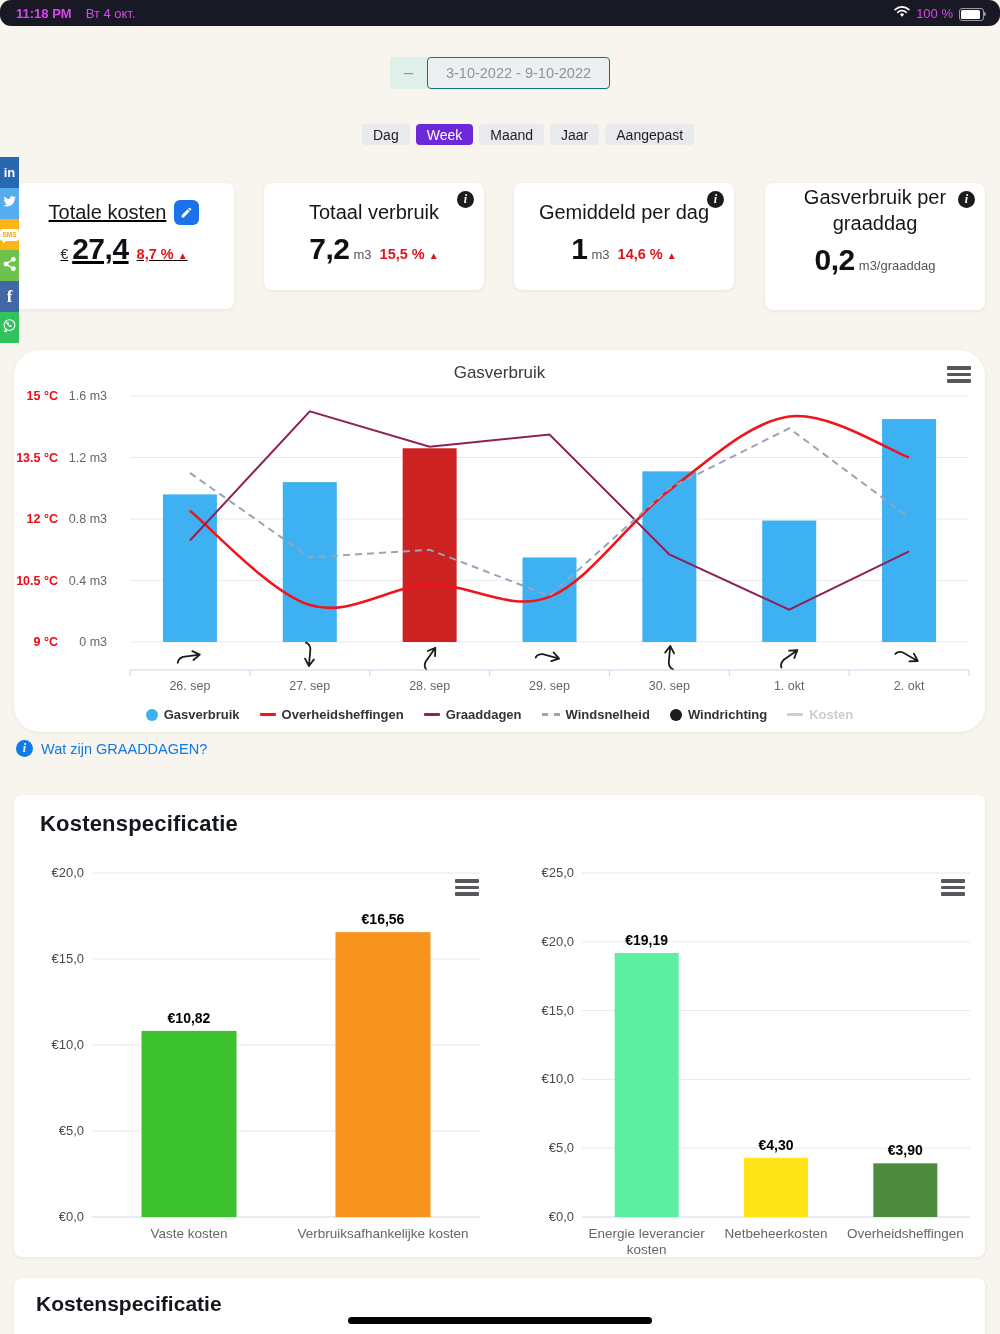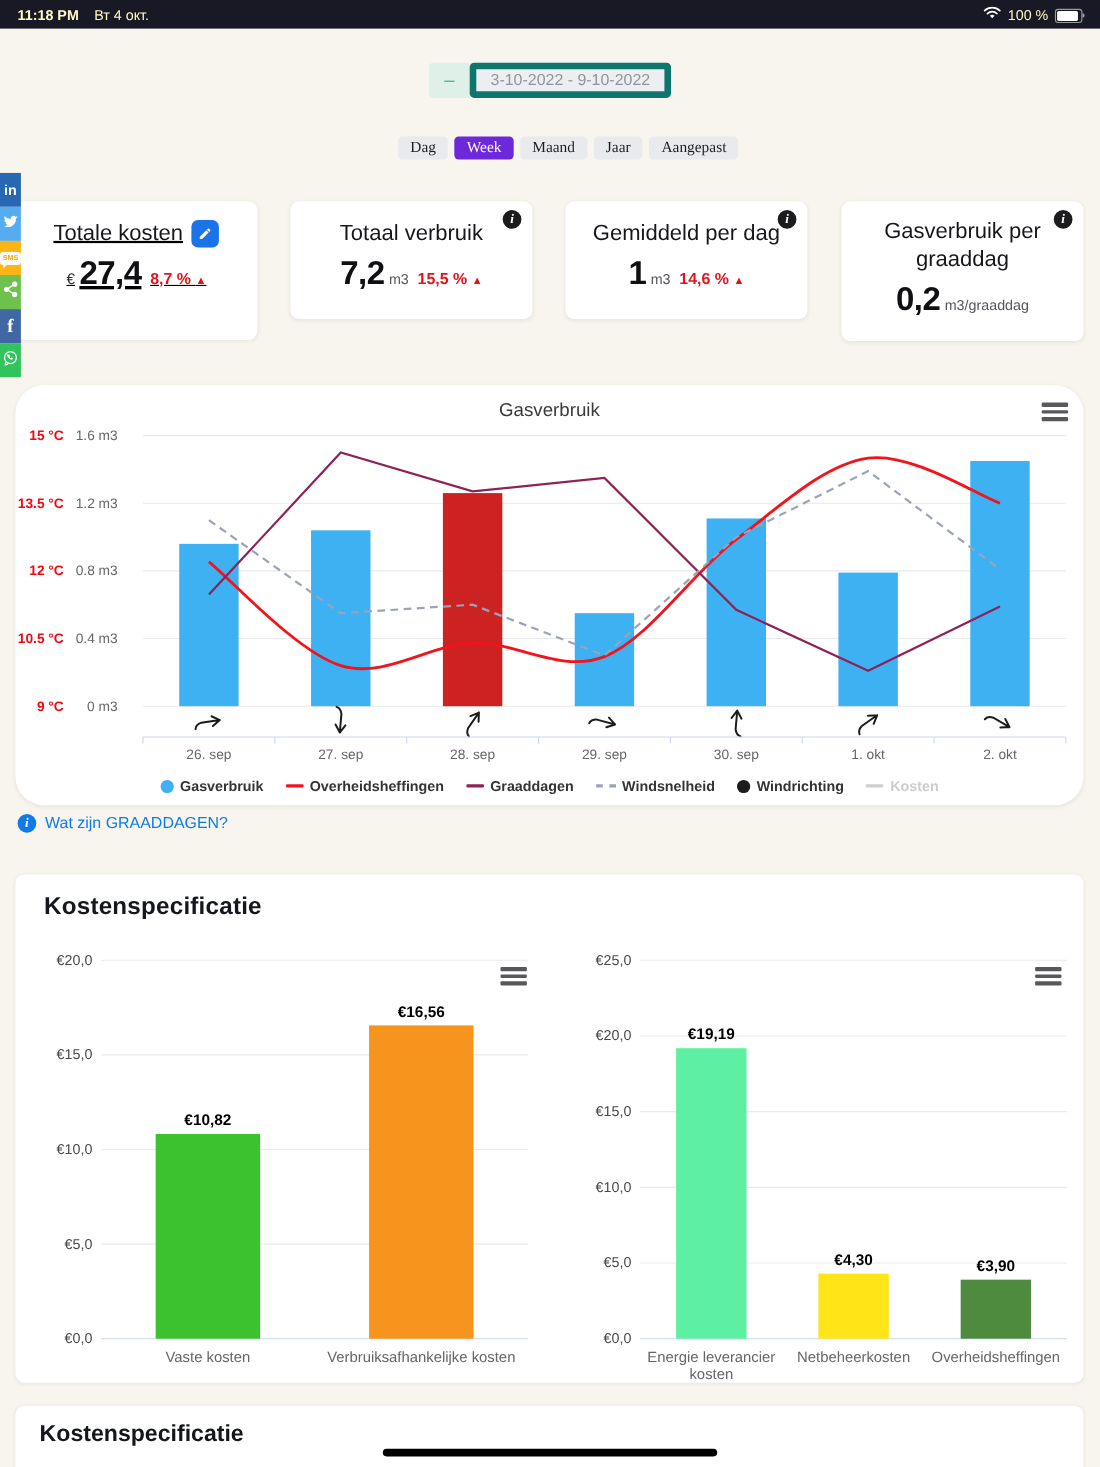--- a/index.html
+++ b/index.html
@@ -1,38 +1,38 @@
 <!DOCTYPE html>
 <html><head>
 <meta charset="utf-8">
 <style>
   html,body{margin:0;padding:0;}
   body{font-family:"Liberation Sans",sans-serif;background:#e8e4de;}
   #app{position:relative;width:1000px;height:1334px;background:#f8f4ee;overflow:hidden;margin:0 auto;}
 
   
-  .statusbar{position:absolute;left:0;top:0;width:100%;height:26px;background:#191926;color:#fef9c3;
-    display:flex;align-items:center;justify-content:space-between;font-size:13px;box-sizing:border-box;padding:11px 16px;}
+  .statusbar{position:absolute;left:0;top:0;width:100%;height:26px;background:#191926;color:#d946ef;
+    display:flex;align-items:center;justify-content:space-between;font-size:13px;box-sizing:border-box;padding:11px 16px;border-radius:11px;}
   .sb-left{display:flex;gap:14px;align-items:center;}
   .sb-time{font-weight:bold;}
   .sb-right{display:flex;gap:6px;align-items:flex-end;}
   .battery{position:relative;width:23px;height:11px;border:1px solid #9a9aa4;border-radius:3px;}
   .battery i{position:absolute;left:1px;top:1px;bottom:1px;width:19px;background:#fff;border-radius:1.5px;}
   .battery:after{content:"";position:absolute;right:-3px;top:3px;width:2px;height:4px;background:#9a9aa4;border-radius:0 2px 2px 0;}
 
   
   .minus-btn{position:absolute;left:390px;top:57px;width:37px;height:32px;background:#dff0e9;border:none;
     color:#3ab693;font-size:17px;border-radius:4px 0 0 4px;cursor:pointer;}
   .range-input{position:absolute;left:427px;top:57px;width:183px;height:32px;background:#eceef2;
-    border:6px solid #0f766e;border-radius:4px;color:#8e949e;font-size:14.5px;text-align:center;box-sizing:border-box;font-family:"Liberation Sans",sans-serif;}
+    border:1px solid #0f766e;border-radius:4px;color:#8e949e;font-size:14.5px;text-align:center;box-sizing:border-box;font-family:"Liberation Sans",sans-serif;}
 
   
   .tabs{position:absolute;left:362px;top:124px;display:flex;gap:6px;}
   .tab{height:21px;padding:0 11px;border:none;border-radius:4px;background:#e9eaee;color:#1d1d21;
-    font-size:14px;font-family:Liberation Serif, serif;cursor:pointer;display:flex;align-items:center;}
+    font-size:14px;font-family:Liberation Sans, sans-serif;cursor:pointer;display:flex;align-items:center;}
   .tab.active{background:#6d28d9;color:#fff;}
 
   
   .share{position:absolute;left:0;top:157px;width:31px;border-radius:0 5px 5px 0;overflow:hidden;z-index:5;}
   .share-btn{width:19px;height:31px;display:flex;align-items:center;justify-content:center;cursor:pointer;color:#fff;}
   .share-btn .txt{font-weight:bold;font-size:13px;color:#fff;}
   .sms-bubble{position:relative;width:19px;height:12px;background:#fff;border-radius:3px;
     display:flex;align-items:center;justify-content:center;font-size:6.5px;font-weight:bold;color:#f5a800;}
   .sms-bubble:after{content:"";position:absolute;left:3px;bottom:-3px;border:3px solid transparent;border-top-color:#fff;border-left-color:#fff;}
 
@@ -186,21 +186,21 @@
       </div>
     <div class="value-row">
       <span class="value">1</span>
       <span class="unit">m3</span>
       <span class="delta"><span>14,6 %</span> <span class="tri">▲</span></span>
     </div>
   </section>
 
   <section class="card scard" style="left:765px;top:183px;width:220px;height:127px;">
     <span class="info-icon">i</span>
-    <div class="title-row" style="margin-top:14px;">
+    <div class="title-row" style="margin-top:1px;">
         <span>Gasverbruik per graaddag</span>
       </div>
     <div class="value-row">
       <span class="value">0,2</span>
       <span class="unit">m3/graaddag</span>
     </div>
   </section>
 
   <section class="card chart-card">
     <div class="chart-title">Gasverbruik</div>

